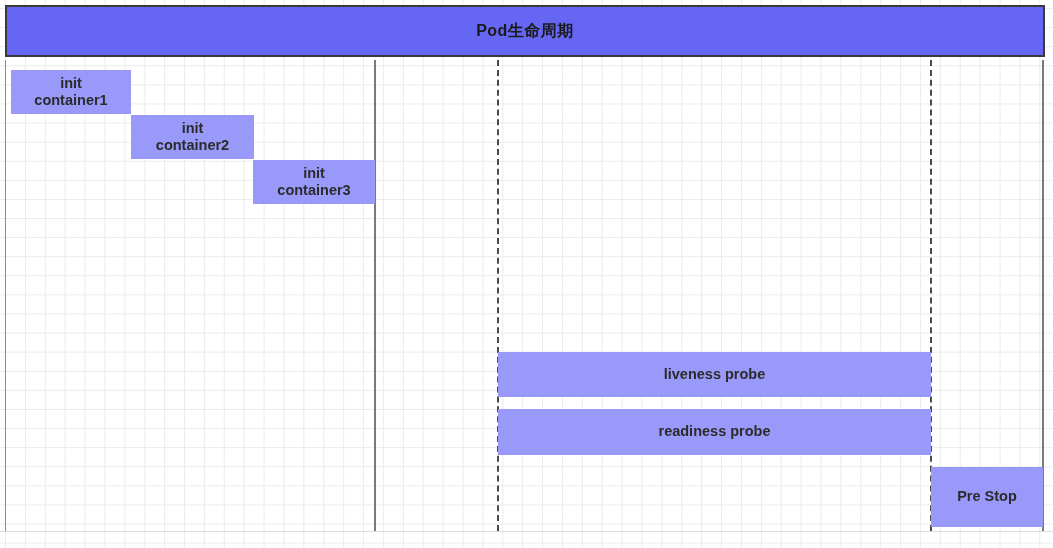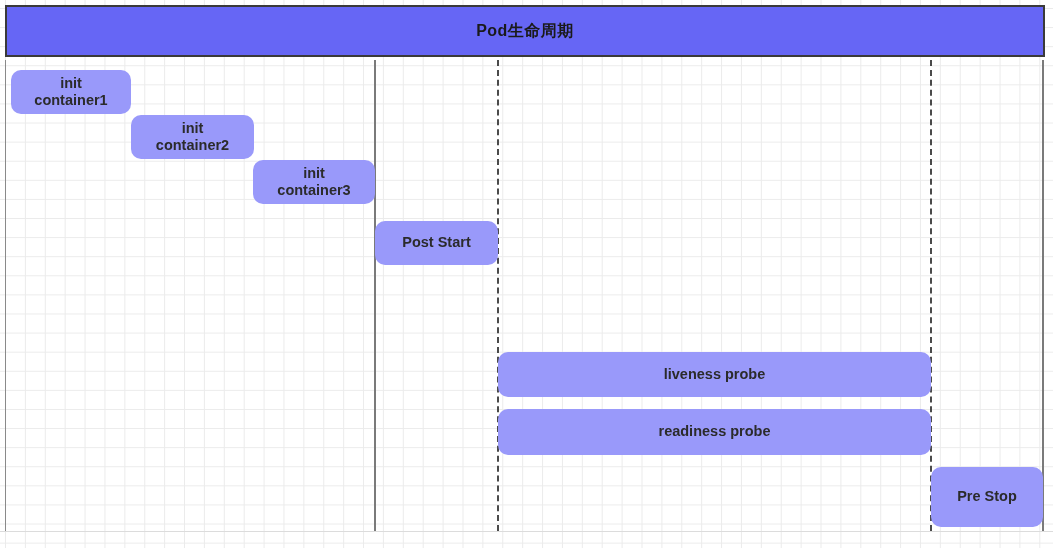--- a/index.html
+++ b/index.html
@@ -43,21 +43,20 @@
     display:flex;
     align-items:center;
     justify-content:center;
     box-sizing:border-box;
     color:#2b2b2b;
     font-size:14.5px;
     font-weight:bold;
     line-height:1.18;
     text-align:center;
     white-space:pre-line;
-    border-radius:10px;
   }
   
   .vline-solid{
     position:absolute;
     width:2px;
     background:#7a7a7a;
   }
   .vline-dashed{
     position:absolute;
     width:0;
@@ -95,21 +94,20 @@
 
   <div class="bar" style="left:11px;top:70px;width:120px;height:44px;">init
 container1</div>
 
   <div class="bar" style="left:131px;top:115px;width:123px;height:44px;">init
 container2</div>
 
   <div class="bar" style="left:253px;top:160px;width:122px;height:44px;">init
 container3</div>
 
-  <div class="bar" style="left:375px;top:221px;width:123px;height:44px;">Post Start</div>
 
 
   <div class="bar" style="left:498px;top:409px;width:433px;height:46px;">readiness probe</div>
 
   <div class="bar" style="left:498px;top:352px;width:433px;height:45px;">liveness probe</div>
 
   <div class="bar" style="left:931px;top:467px;width:112px;height:60px;">Pre Stop</div>
 
 </div>
 

